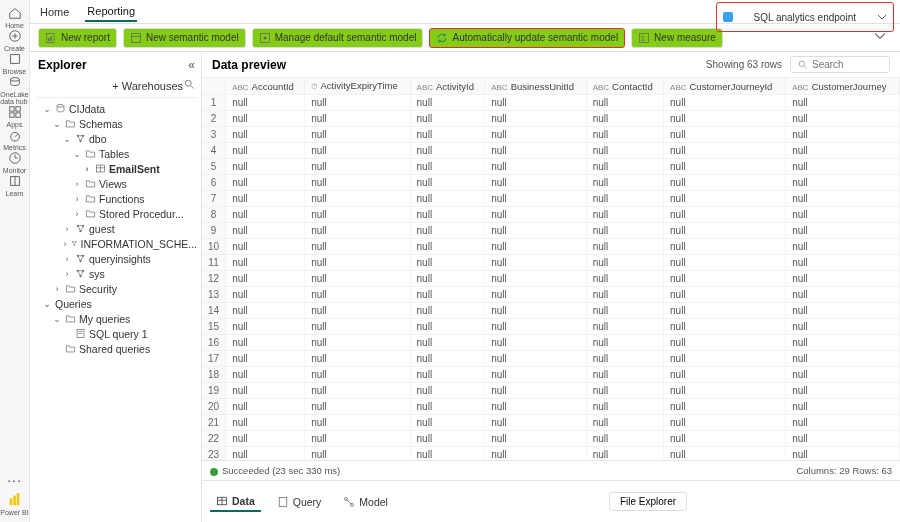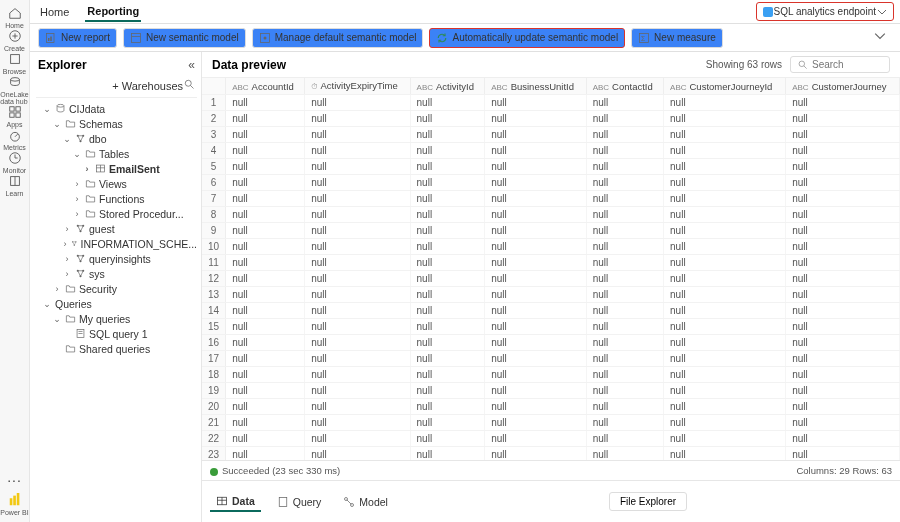--- a/index.html
+++ b/index.html
@@ -11,26 +11,26 @@
   .rail-item svg { width: 14px; height: 14px; }
   .rail-spacer { flex: 1; }
   .rail-dots { font-size: 14px; letter-spacing: 1px; color: #444; }
   .rail-pbi { display:flex; flex-direction:column; align-items:center; gap:2px; font-size:7px; color:#555; margin-bottom:6px;}
   .pbi-logo { width:14px; height:14px; }
   
   .main { flex: 1; display: flex; flex-direction: column; min-width: 0; }
   
   .topbar { height: 24px; border-bottom: 1px solid #e0e0e0; display: flex; align-items: center; padding: 0 8px; gap: 14px; position: relative; }
   .toptab { font-size: 11px; color: #333; padding: 4px 2px 3px 2px; cursor: pointer; }
-  .toptab.active { font-weight: 700; border-bottom: 2px solid #0b6a5d; color:#111; }
-  .endpoint { position: absolute; right: 6px; top: 2px; height: 19px; border: 1.5px solid #d9342b; border-radius: 3px; display: flex; align-items: center; gap: 1px; padding: 0 6px; font-size: 10px; color: #333; cursor:pointer;}
+  .toptab.active { font-weight: 400; border-bottom: 2px solid #0b6a5d; color:#111; }
+  .endpoint { position: absolute; right: 6px; top: 2px; height: 30px; border: 1.5px solid #d9342b; border-radius: 3px; display: flex; align-items: center; gap: 21px; padding: 0 6px; font-size: 10px; color: #333; cursor:pointer;}
   .endpoint-ico { width:10px; height:10px; background:#3aa0f3; border-radius:2px; }
   
   .toolbar { height: 28px; border-bottom: 1px solid #e0e0e0; display: flex; align-items: center; padding: 0 8px; gap: 6px; }
-  .tbtn { display:flex; align-items:center; gap:4px; font-size:10px; color:#333; padding:3px 6px; border:1px solid #dcdcdc; border-radius:3px; background:#3b82f6; cursor:pointer;}
+  .tbtn { display:flex; align-items:center; gap:4px; font-size:10px; color:#333; padding:3px 6px; border:1px solid #dcdcdc; border-radius:3px; background:#84cc16; cursor:pointer;}
   .tbtn svg { width:12px; height:12px; }
   .tbtn.highlight { border:1.5px solid #d9342b; }
   .toolbar-spacer { flex:1; }
   .toolbar-more { font-size:12px; color:#555; padding:2px 6px; cursor:pointer;}
   
   .body { flex:1; display:flex; min-height:0; }
   
   .explorer { width:172px; border-right:1px solid #e6e6e6; display:flex; flex-direction:column; padding:6px 4px 4px 6px; overflow:hidden;}
   .explorer-head { display:flex; align-items:center; justify-content:space-between; padding:0 2px 4px 2px;}
   .explorer-title { font-size:12px; font-weight:600; }

